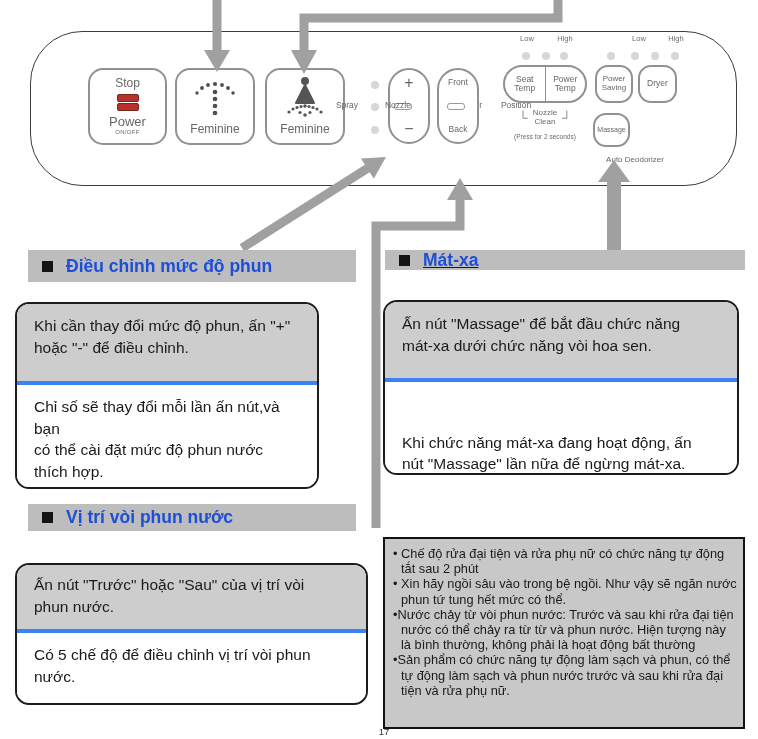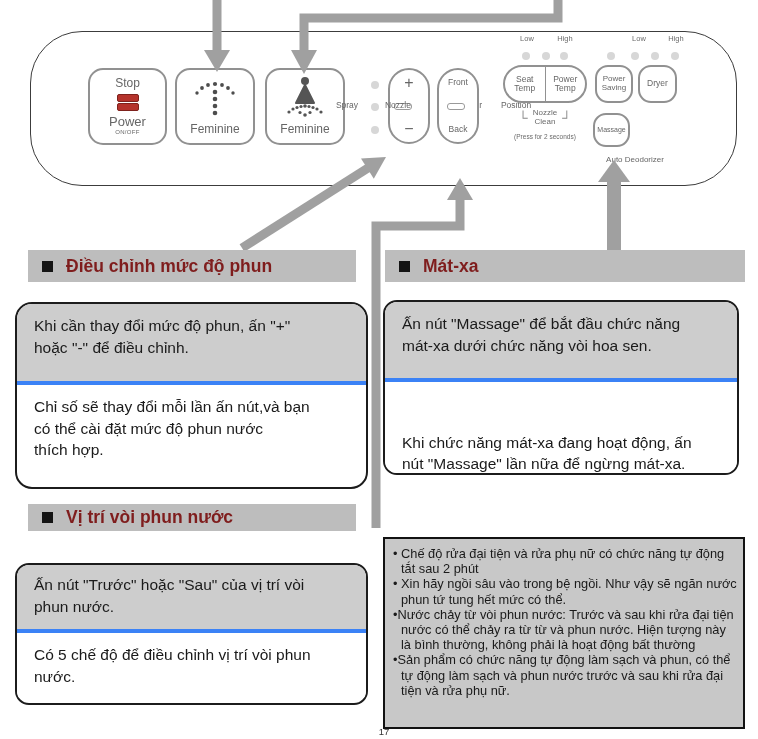--- a/index.html
+++ b/index.html
@@ -38,21 +38,21 @@
   .nclean{left:500px;top:108px;width:90px;display:flex;align-items:center;justify-content:center;
           color:#6a6a6a;font-size:8px;line-height:1.15;z-index:1;text-align:center;}
   .bracket{font-size:13px;line-height:13px;color:#8a8a8a;margin:0 5px;}
   .press{left:493px;top:133px;width:104px;text-align:center;font-size:6.5px;color:#6a6a6a;z-index:1;}
   .autodeo{left:593px;top:155px;width:84px;text-align:center;font-size:8px;color:#666;z-index:1;}
   
   .arrows{left:0;top:0;z-index:2;pointer-events:none;}
   
   .hdr{background:#bdbdbd;display:flex;align-items:center;z-index:3;}
   .hdr-sq{width:11px;height:11px;background:#141414;margin-left:14px;margin-right:13px;flex:0 0 auto;}
-  .hdr-txt{font-size:17.5px;font-weight:bold;color:#7f1d1d;}
+  .hdr-txt{font-size:17.5px;font-weight:bold;color:#1d4ed8;}
   
   .tbox{border:2px solid #1c1c1c;border-radius:14px;overflow:hidden;z-index:3;background:#fff;box-sizing:border-box;}
   .tbox .sec{padding:11px 17px;font-size:15.5px;line-height:21.5px;white-space:pre-line;box-sizing:border-box;}
   .sec-gray{background:#cdcdcd;}
   .sec-white{background:#ffffff;border-top:4px solid #3b82f6;}
   .mnote{font-size:11.5px;margin-top:9px;white-space:normal;}
   
   .notebox{left:383px;top:537px;width:362px;height:192px;background:#c8c8c8;border:2px solid #121212;
            box-sizing:border-box;padding:7px 6px 24px 8px;z-index:3;}
   .bullet{font-size:12.8px;line-height:15.2px;padding-left:8px;text-indent:-8px;}
@@ -198,30 +198,30 @@
 </div>
 <div class="btn" style="left:593px;top:113px;width:37px;height:34px;font-size:7px;">
   <span>Massage</span>
 </div>
 <div class="abs autodeo">Auto Deodorizer</div>
 
 <div class="abs hdr" style="left:28px;top:250px;width:328px;height:32px;">
   <span class="hdr-sq"></span>
   <span class="hdr-txt">Điều chỉnh mức độ phun</span>
 </div>
-<div class="abs hdr" style="left:385px;top:250px;width:360px;height:32px;">
+<div class="abs hdr" style="left:385px;top:250px;width:360px;height:20px;text-decoration:underline;">
   <span class="hdr-sq"></span>
   <span class="hdr-txt">Mát-xa</span>
 </div>
 <div class="abs hdr" style="left:28px;top:504px;width:328px;height:27px;">
   <span class="hdr-sq"></span>
   <span class="hdr-txt">Vị trí vòi phun nước</span>
 </div>
 
-<div class="abs tbox" style="left:15px;top:302px;width:353px;height:187px;border-radius:17px;">
+<div class="abs tbox" style="left:15px;top:302px;width:304px;height:187px;">
   <div class="sec sec-gray" style="height:77px;">Khi cần thay đổi mức độ phun, ấn "+"
 hoặc "-" để điều chỉnh.</div>
   <div class="sec sec-white">Chỉ số sẽ thay đổi mỗi lần ấn nút,và bạn
 có thể cài đặt mức độ phun nước
 thích hợp.</div>
 </div>
 
 <div class="abs tbox" style="left:383px;top:300px;width:356px;height:175px;">
   <div class="sec sec-gray" style="height:76px;">Ấn nút "Massage" để bắt đầu chức năng
 mát-xa dưới chức năng vòi hoa sen.</div>

